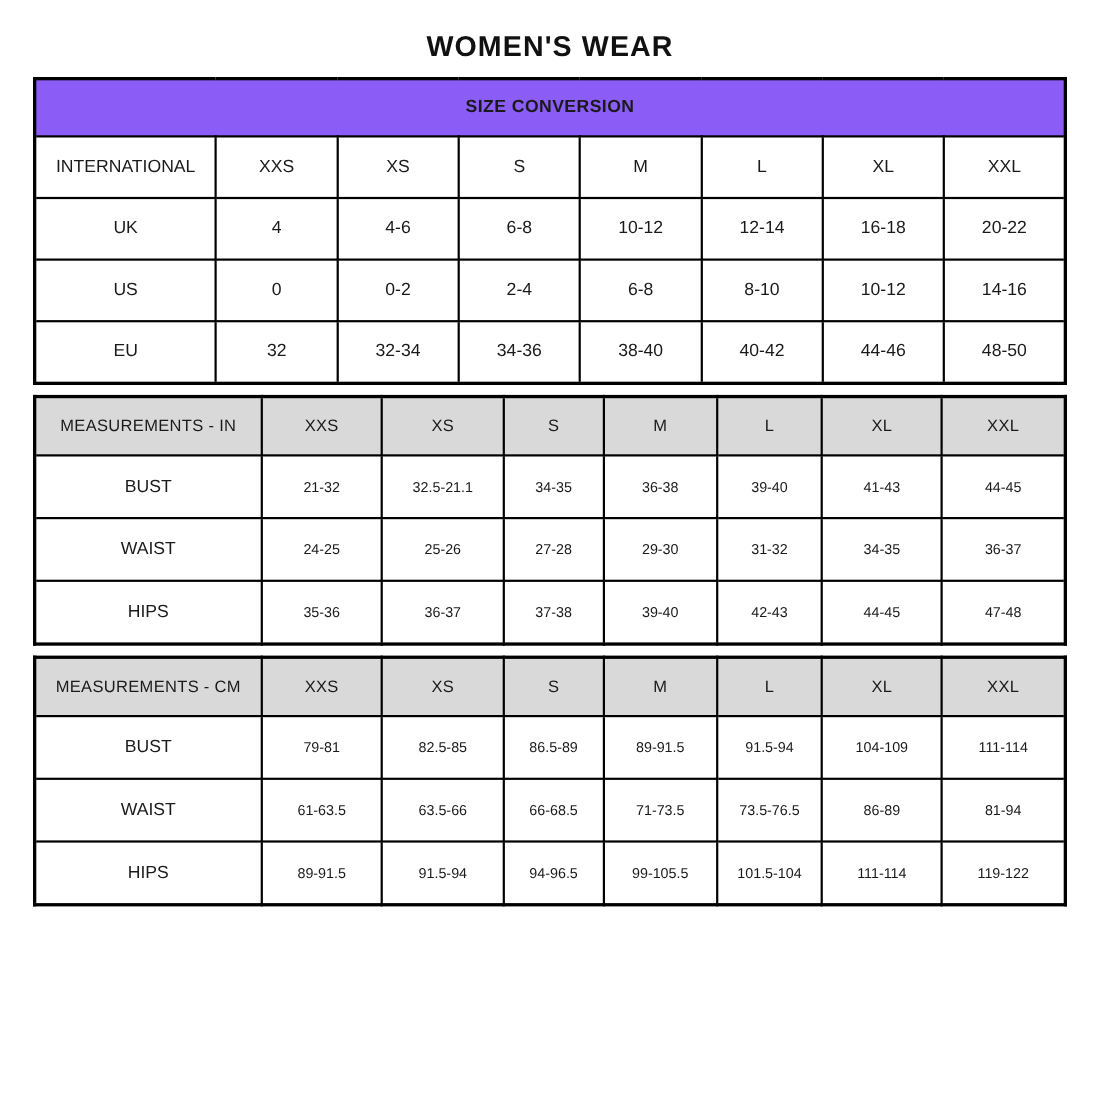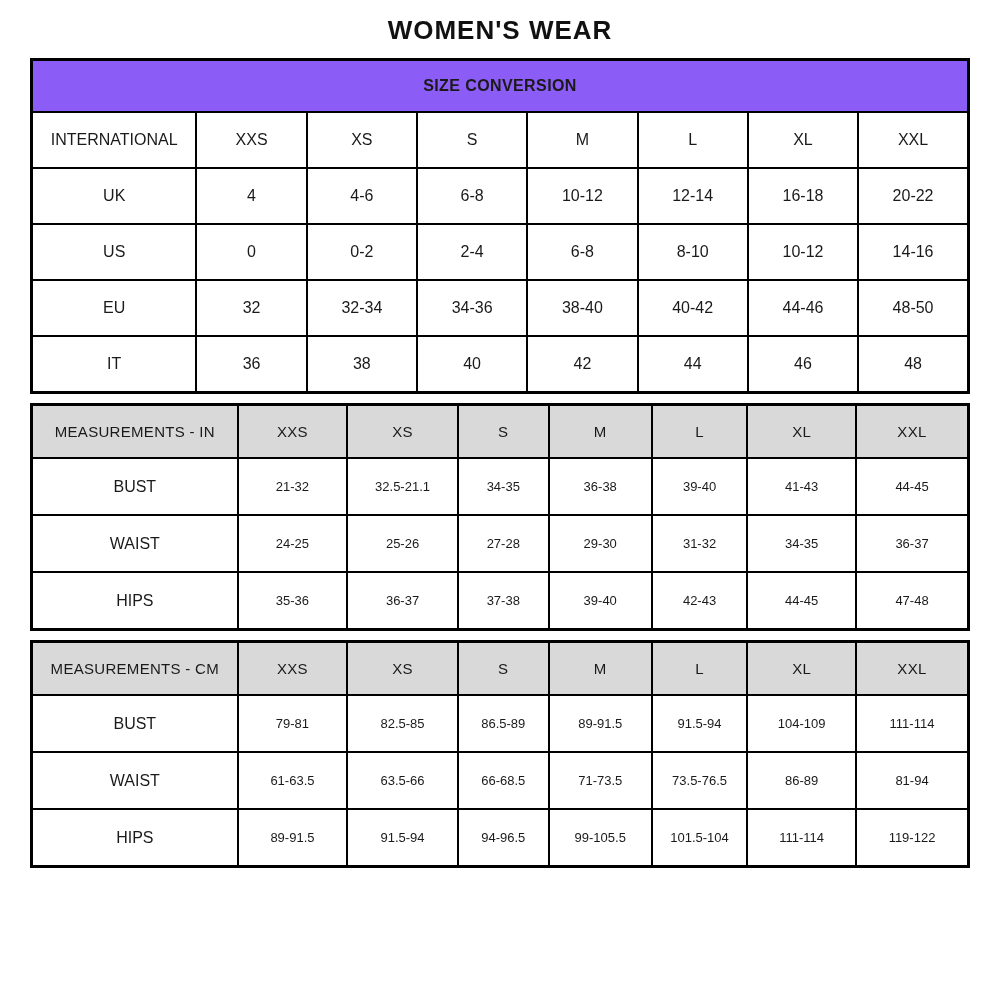--- a/index.html
+++ b/index.html
@@ -7,21 +7,21 @@
     padding: 0;
     width: 1000px;
     height: 1000px;
     background: #ffffff;
     font-family: "Liberation Sans", "DejaVu Sans", sans-serif;
     color: #1a1a1a;
     overflow: hidden;
   }
   .page {
     width: 940px;
-    margin: 0 auto;
+    margin: 12px auto;
   }
   .page-title {
     margin: 0;
     padding: 15px 0 12px 0;
     text-align: center;
     font-size: 26px;
     font-weight: bold;
     letter-spacing: 1px;
     color: #111111;
   }
@@ -131,30 +131,20 @@
         <tr>
           <td class="label-cell">EU</td>
           <td class="value-cell">32</td>
           <td class="value-cell">32-34</td>
           <td class="value-cell">34-36</td>
           <td class="value-cell">38-40</td>
           <td class="value-cell">40-42</td>
           <td class="value-cell">44-46</td>
           <td class="value-cell">48-50</td>
         </tr>
-        <tr>
-          <td class="label-cell">IT</td>
-          <td class="value-cell">36</td>
-          <td class="value-cell">38</td>
-          <td class="value-cell">40</td>
-          <td class="value-cell">42</td>
-          <td class="value-cell">44</td>
-          <td class="value-cell">46</td>
-          <td class="value-cell">48</td>
-        </tr>
       </tbody>
   </table>
 
   <table class="meas-table">
     <colgroup>
       <col class="c-label">
         <col class="c-xxs">
         <col class="c-xs">
         <col class="c-s">
       <col class="c-m">

